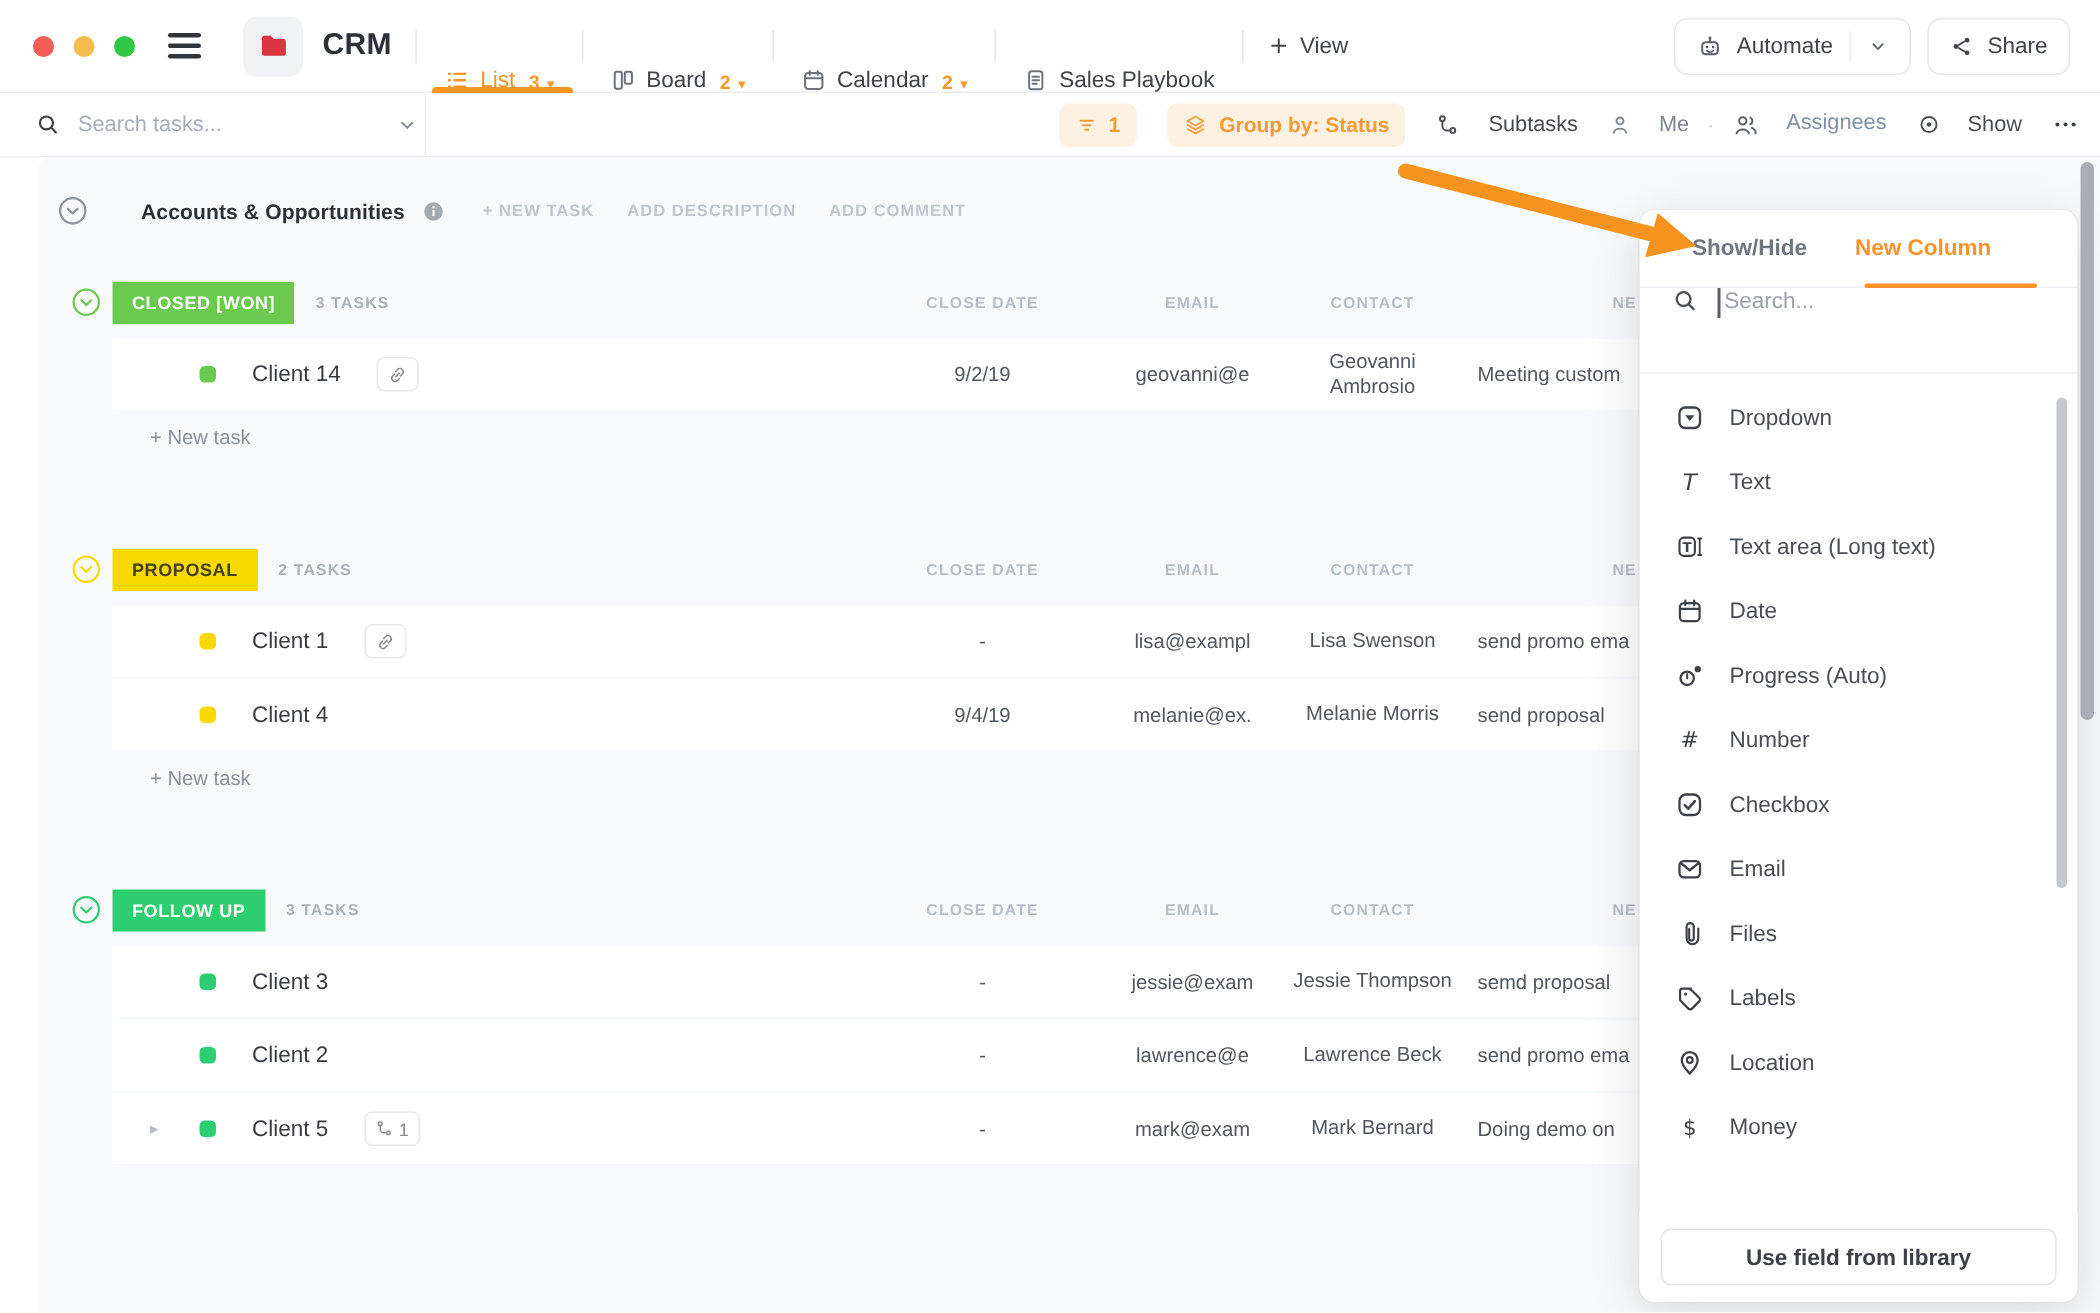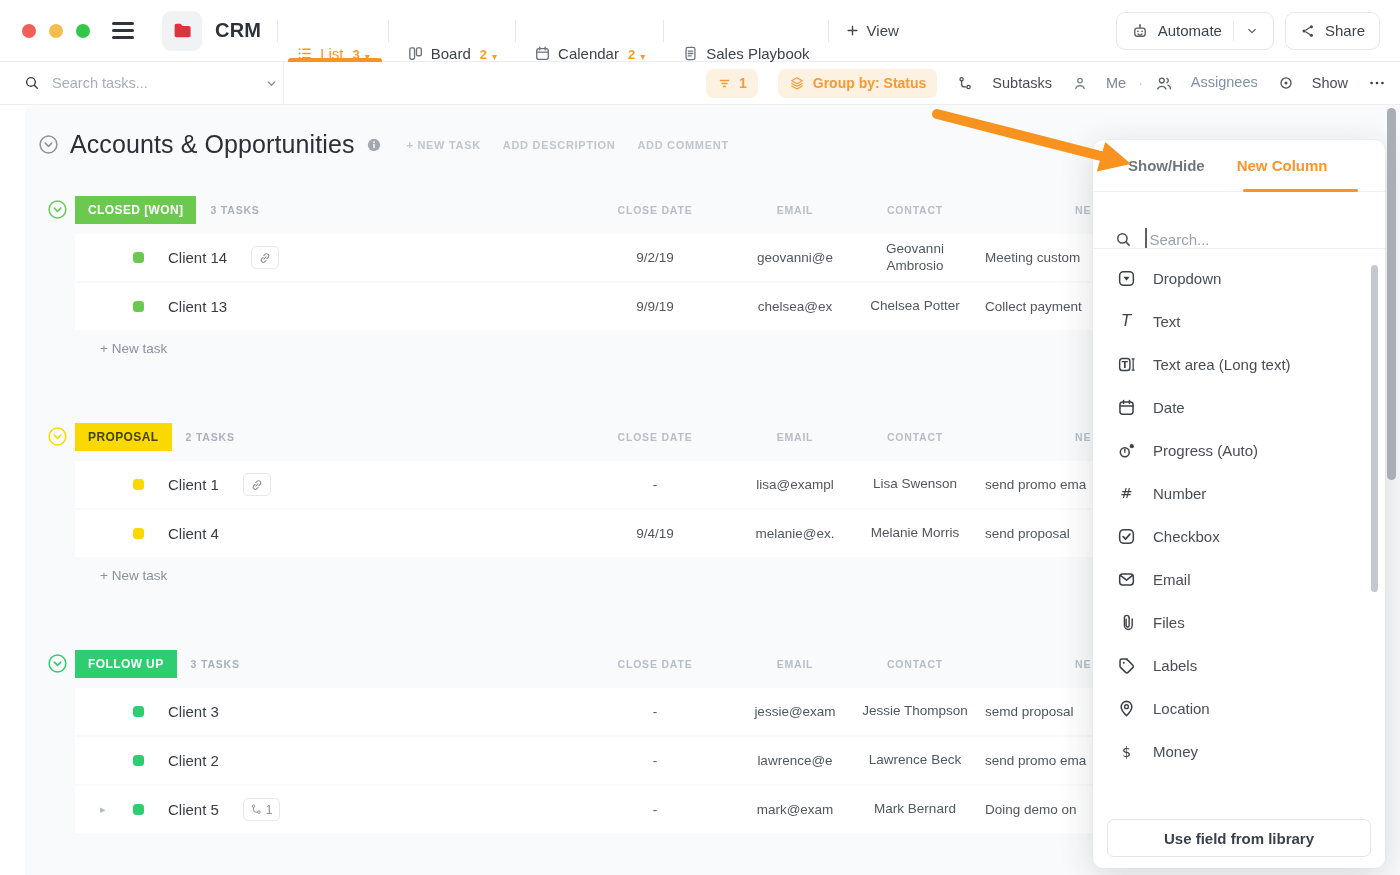--- a/index.html
+++ b/index.html
@@ -42,21 +42,21 @@
     background:#fdf1e1; color:#f39b37; font-size:14px; font-weight:600; cursor:pointer; }
   .tb-item { display:flex; align-items:flex-start; gap:18px; font-size:14.5px; color:#474c54; cursor:pointer; }
   .tb-item.muted { color:#7d8590; }
   .tb-item.slate { color:#8191a5; }
   .dot-sep { color:#c6cbd2; font-size:14px; }
 
   
   .content { position:absolute; top:105px; left:25px; right:0; bottom:0; background:#f9fafb; border-top-left-radius:10px; }
   .list-header { display:flex; align-items:center; gap:11px; padding:25px 0 0 13px; margin-bottom:36px; }
   .list-header .chev { color:#8c939e; }
-  .page-title { font-size:25px; font-weight:400; color:#2b2f36; letter-spacing:.1px; }
+  .page-title { font-size:14px; font-weight:700; color:#2b2f36; letter-spacing:.1px;margin-left:24px; }
   .hdr-actions { display:flex; gap:22px; margin-left:14px; }
   .hdr-action { font-size:11px; font-weight:700; letter-spacing:.7px; color:#c0c6ce; cursor:pointer; }
 
   .groups { margin-left:50px; }
   .grid { display:grid; grid-template-columns:490px 180px 100px 140px 270px; width:1180px; align-items:center; }
   .group { position:relative; margin-bottom:57px; }
   .group-header { height:30px; margin-bottom:9px; }
   .group-collapse { position:absolute; left:-28px; top:4px; cursor:pointer; }
   .g-first { display:flex; align-items:center; gap:14px; }
   .status-pill { display:inline-flex; align-items:center; height:28px; padding:0 13px; border-radius:0;
@@ -79,21 +79,21 @@
   .new-task { padding:9px 0 9px 25px; font-size:13.5px; color:#8a919c; cursor:pointer; width:1180px; }
 
   
   .panel { position:absolute; left:1093px; top:140px; width:292px; height:728px; background:#fff;
     border-radius:10px; box-shadow:0 8px 34px rgba(40,44,53,.16), 0 0 1px rgba(40,44,53,.12); z-index:6; }
   .panel-tabs { position:relative; height:52px; border-bottom:1px solid #eef0f2; display:flex; align-items:center; }
   .ptab { font-size:15px; font-weight:700; cursor:pointer; }
   .ptab.showhide { color:#70767f; margin-left:35px; }
   .ptab.newcol { color:#fd9427; margin-left:32px; }
   .ptab-underline { position:absolute; left:150px; bottom:-1px; width:115px; height:3px; background:#fd9427; border-radius:2px; }
-  .panel-search { height:57px; border-bottom:1px solid #eef0f2; display:flex; align-items:flex-end; gap:13px; padding:0 18px 0 22px; color:#757b84; }
+  .panel-search { height:57px; border-bottom:1px solid #eef0f2; display:flex; align-items:flex-start; gap:13px; padding:0 18px 0 22px; color:#757b84; }
   .panel-search .cursor { width:1.5px; height:20px; background:#5b6169; margin-right:-10px; }
   .panel-search input { border:none; outline:none; flex:1; font-size:15px; font-family:inherit; color:#3f434a; background:transparent; }
   .panel-search input::placeholder { color:#9ba2ac; }
   .panel-fields { position:absolute; top:110px; left:0; right:12px; bottom:58px; overflow:hidden; padding-top:7px; }
   .field-item { display:flex; align-items:center; gap:17px; height:43px; padding-left:24px; cursor:pointer; color:#3c4047; }
   .field-item .flabel { font-size:15px; color:#494d55; }
   .panel-footer { position:absolute; left:0; right:0; bottom:0; height:60px; background:#fff; border-radius:0 0 10px 10px; padding:11px 14px; }
   .lib-btn { width:100%; height:38px; background:#fff; border:1px solid #e3e5e8; border-radius:7px;
     font-size:15px; font-weight:700; color:#3c4047; cursor:pointer; font-family:inherit; }
   .panel-scroll { position:absolute; right:7px; top:125px; width:7px; height:327px; background:#c5c8cd; border-radius:4px; }
@@ -468,34 +468,20 @@
     </div>
     <span class="cell">9/2/19</span>
     <span class="cell">geovanni@e</span>
     <span class="cell contact">
                 <span>Geovanni Ambrosio</span>
               </span>
     <span class="cell next">Meeting custom</span>
   </div>
 
 
-  <div class="row grid">
-    <div class="r-first">
-      <span class="expand" style="visibility: hidden;">▸</span>
-      <span class="sq" style="background: rgb(107, 201, 80);"></span>
-      <span class="tname">Client 13</span>
-
-    </div>
-    <span class="cell">9/9/19</span>
-    <span class="cell">chelsea@ex</span>
-    <span class="cell contact">
-                <span>Chelsea Potter</span>
-              </span>
-    <span class="cell next">Collect payment</span>
-  </div>
 </div>
     <div class="new-task">+ New task</div>
   </section>
 
   <section class="group">
     <div class="group-header grid">
       <div class="g-first">
         <svg class="i group-collapse" width="21" height="21" viewBox="0 0 20 20" style="color: rgb(249, 217, 0);">
                 <use href="#collapse-chevron-icon"></use>
               </svg>

